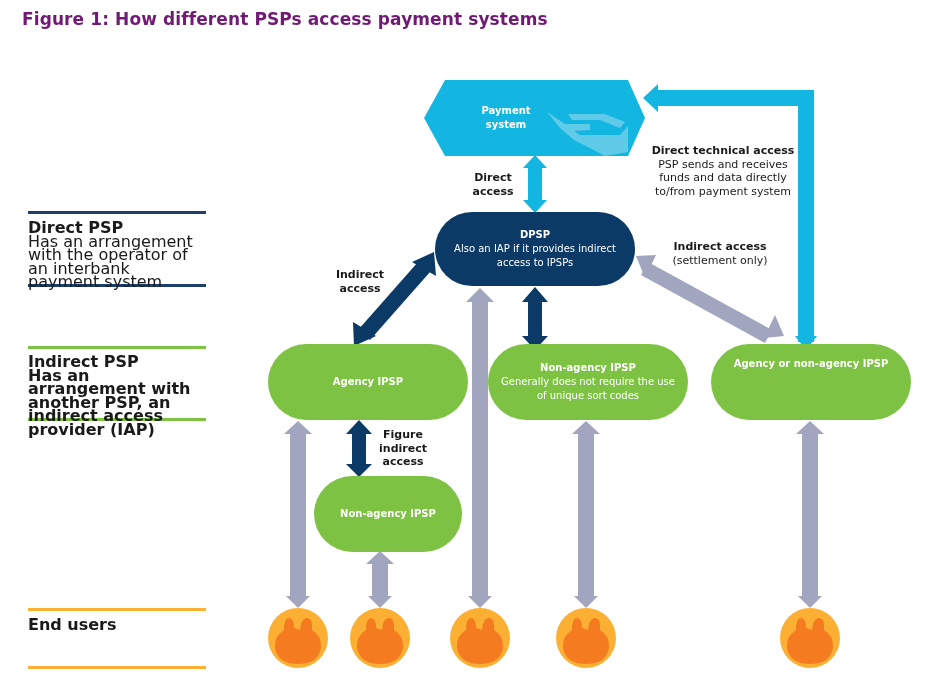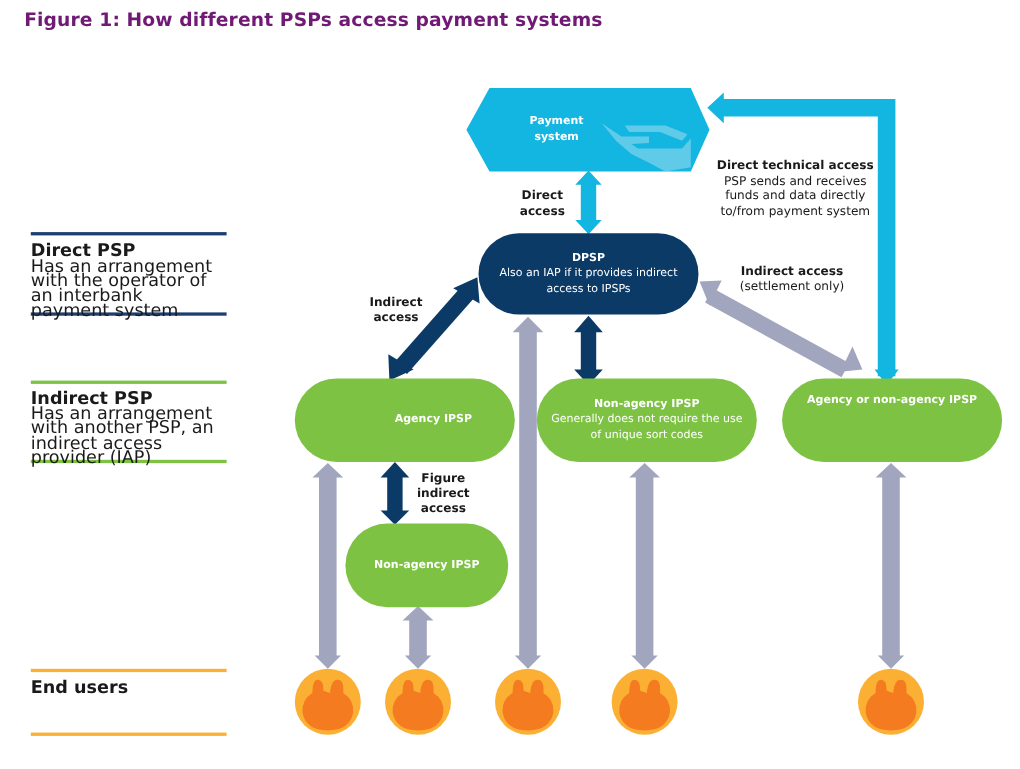--- a/index.html
+++ b/index.html
@@ -144,34 +144,34 @@
       </g>
     </g>
 </svg>
 
 <div class="legend" style="top:221px;">
   <div class="head">Direct PSP</div>
   <div style="width:170px;">Has an arrangement with the operator of an interbank payment system</div>
 </div>
 <div class="legend" style="top:355px;">
   <div class="head">Indirect PSP</div>
-  <div style="width:178px;">Has an arrangement with another PSP, an indirect access provider (IAP)</div>
+  <div style="width:178px;font-weight:bold;">Has an arrangement with another PSP, an indirect access provider (IAP)</div>
 </div>
 <div class="legend" style="top:618px;">
   <div class="head">End users</div>
 </div>
 
 <div class="node-text" style="left:470px; top:96px; width:72px; height:44px; font-weight:bold;">
   <span>Payment system</span>
 </div>
 <div class="node-text" style="left:445px; top:220px; width:180px; height:58px;">
   <span class="h">DPSP</span>
   <span>Also an IAP if it provides indirect access to IPSPs</span>
 </div>
-<div class="node-text" style="left:285px; top:352px; width:166px; height:60px;margin-left:26px;">
+<div class="node-text" style="left:285px; top:352px; width:166px; height:60px;">
   <span class="h">Agency IPSP</span>
 </div>
 <div class="node-text" style="left:500px; top:352px; width:176px; height:60px;">
   <span class="h">Non-agency IPSP</span>
   <span>Generally does not require the use of unique sort codes</span>
 </div>
 <div class="node-text" style="left:721px; top:334px; width:180px; height:60px;">
   <span class="h">Agency or non-agency IPSP</span>
 </div>
 <div class="node-text" style="left:318px; top:484px; width:140px; height:60px;">

